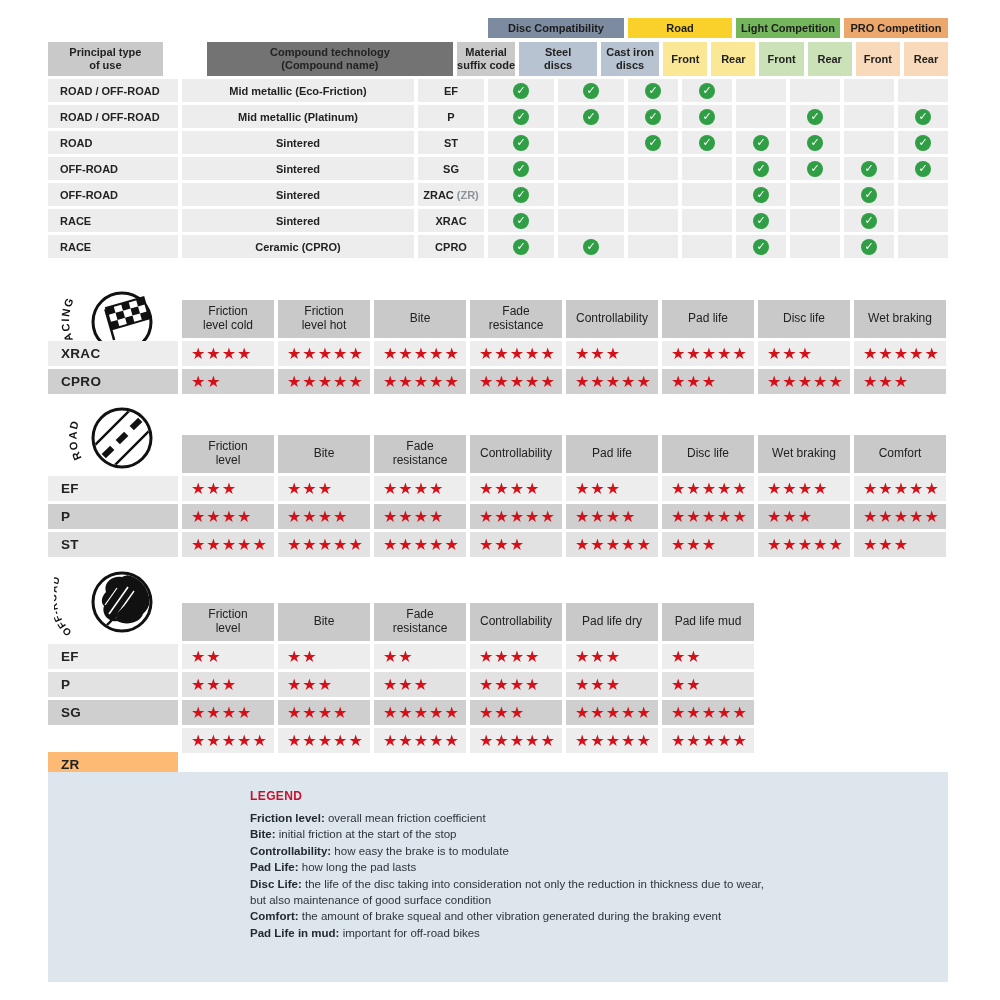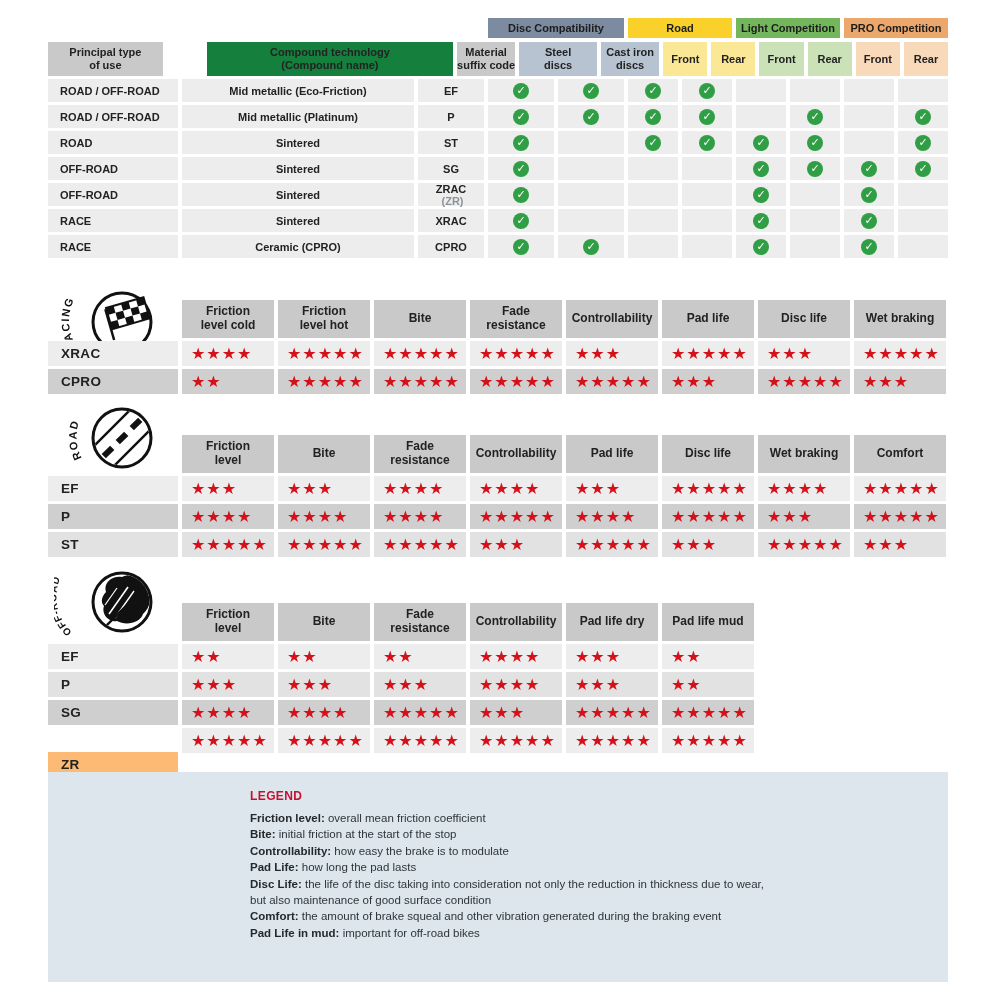--- a/index.html
+++ b/index.html
@@ -22,21 +22,21 @@
   .use-cell{padding-left:12px}
   .mid-cell{justify-content:center}
   .code-note{color:#8d939b;margin-left:3px}
   .check{width:16px;height:16px;border-radius:50%;background:#2f9e45;color:#fff;
     display:flex;align-items:center;justify-content:center;font-size:11px;font-weight:bold;
     font-family:"DejaVu Sans",sans-serif;margin:0 auto}
 
   
   .starsec{position:absolute;left:48px;width:900px}
   .shead .hcell2{width:92px;height:38px;background:#c9c9c9;display:flex;align-items:center;justify-content:center;
-    font-size:12px;font-weight:bold;text-align:center;white-space:pre-line;line-height:1.15}
+    font-size:12px;font-weight:normal;text-align:center;white-space:pre-line;line-height:1.15}
   .shead{margin-top:0}
   .srow .label-cell{width:130px;height:25px;display:flex;align-items:center;padding-left:13px;
     font-size:13.5px;font-weight:bold;letter-spacing:.3px}
   .srow .star-cell{width:92px;height:25px;display:flex;align-items:center;padding-left:9px;
     color:#d41119;font-size:16px;letter-spacing:1px;font-family:"DejaVu Sans",sans-serif}
 
   
   .seg-icon{position:absolute;left:54px}
   .icon-label{font-size:11px;font-weight:bold;letter-spacing:1.4px;fill:#111;
     font-family:"Liberation Sans","DejaVu Sans",sans-serif}
@@ -58,21 +58,21 @@
       <div class="frow group-row">
         <div class="spacer" style="width: 436px;"></div>
         <div class="gcell" style="width: 136px; background: rgb(125, 139, 160);">Disc Compatibility</div>
         <div class="gcell" style="width: 104px; background: rgb(249, 209, 42);">Road</div>
         <div class="gcell" style="width: 104px; background: rgb(116, 182, 91);">Light Competition</div>
         <div class="gcell" style="width: 104px; background: rgb(236, 167, 109);">PRO Competition</div>
       </div>
       <div class="frow head-row">
         <div class="hcell" style="width: 130px; background: rgb(201, 201, 201);">Principal type
 of use</div>
-        <div class="hcell" style="width: 279px; background: #15803d; margin-left: 40px;">Compound technology
+        <div class="hcell" style="width: 279px; background: #737373; margin-left: 40px;">Compound technology
 (Compound name)</div>
         <div class="hcell" style="width: 66px; background: rgb(201, 201, 201);">Material
 suffix code</div>
         <div class="hcell" style="width: 88px; background: rgb(183, 195, 209);">Steel
 discs</div>
         <div class="hcell" style="width: 66px; background: rgb(183, 195, 209);">Cast iron
 discs</div>
         <div class="hcell" style="width: 50px; background: rgb(251, 232, 150);">Front</div>
         <div class="hcell" style="width: 50px; background: rgb(251, 232, 150);">Rear</div>
         <div class="hcell" style="width: 50px; background: rgb(203, 226, 185);">Front</div>
@@ -178,21 +178,21 @@
         <div class="cell" style="width: 50px;">
           <span class="check">✓</span>
         </div>
         <div class="cell" style="width: 50px;">
           <span class="check">✓</span>
         </div>
       </div>
       <div class="frow drow">
         <div class="cell use-cell" style="width: 130px;">OFF-ROAD</div>
         <div class="cell mid-cell" style="width: 232px;">Sintered</div>
-        <div class="cell mid-cell" style="width: 66px; flex-direction: column;">
+        <div class="cell mid-cell" style="width: 66px;">
           <span>ZRAC</span>
           <span class="code-note">(ZR)</span>
         </div>
         <div class="cell" style="width: 66px;">
           <span class="check">✓</span>
         </div>
         <div class="cell" style="width: 66px;"></div>
         <div class="cell" style="width: 50px;"></div>
         <div class="cell" style="width: 50px;"></div>
         <div class="cell" style="width: 50px;">

